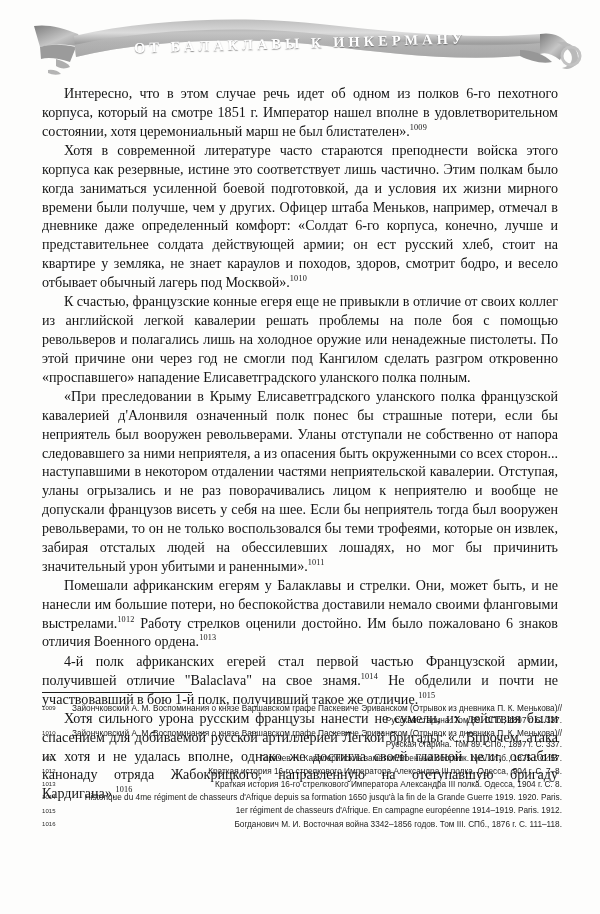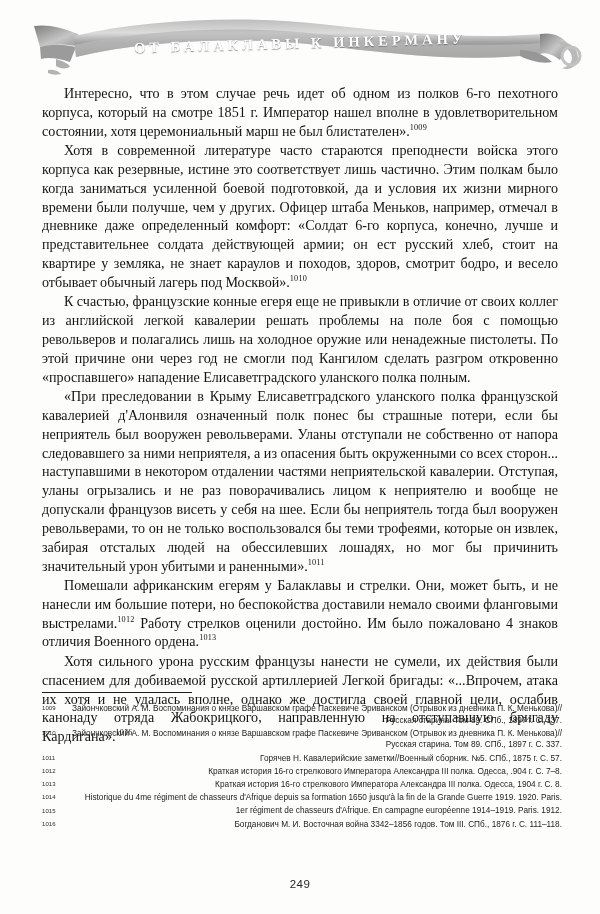--- a/index.html
+++ b/index.html
@@ -191,22 +191,23 @@
   <div class="body-col">
 
     <p><span>Интересно, что в этом случае речь идет об одном из полков 6-го пехотного корпуса, который на смотре 1851 г. Император нашел вполне в удовлетворительном состоянии, хотя церемониальный марш не был блистателен».</span><sup class="fn">1009</sup></p>
 
     <p><span>Хотя в современной литературе часто стараются преподнести войска этого корпуса как резервные, истине это соответствует лишь частично. Этим полкам было когда заниматься усиленной боевой подготовкой, да и условия их жизни мирного времени были получше, чем у других. Офицер штаба Меньков, например, отмечал в дневнике даже определенный комфорт: «Солдат 6-го корпуса, конечно, лучше и представительнее солдата действующей армии; он ест русский хлеб, стоит на квартире у земляка, не знает караулов и походов, здоров, смотрит бодро, и весело отбывает обычный лагерь под Москвой».</span><sup class="fn">1010</sup></p>
 
     <p><span>К счастью, французские конные егеря еще не привыкли в отличие от своих коллег из английской легкой кавалерии решать проблемы на поле боя с помощью револьверов и полагались лишь на холодное оружие или ненадежные пистолеты. По этой причине они через год не смогли под Кангилом сделать разгром откровенно «проспавшего» нападение Елисаветградского уланского полка полным.</span></p>
 
     <p><span>«При преследовании в Крыму Елисаветградского уланского полка французской кавалерией д'Алонвиля означенный полк понес бы страшные потери, если бы неприятель был вооружен револьверами. Уланы отступали не собственно от напора следовавшего за ними неприятеля, а из опасения быть окруженными со всех сторон... наступавшими в некотором отдалении частями неприятельской кавалерии. Отступая, уланы огрызались и не раз поворачивались лицом к неприятелю и вообще не допускали французов висеть у себя на шее. Если бы неприятель тогда был вооружен револьверами, то он не только воспользовался бы теми трофеями, которые он извлек, забирая отсталых людей на обессилевших лошадях, но мог бы причинить значительный урон убитыми и раненными».</span><sup class="fn">1011</sup></p>
 
-    <p><span>Помешали африканским егерям у Балаклавы и стрелки. Они, может быть, и не нанесли им большие потери, но беспокойства доставили немало своими фланговыми выстрелами.</span><sup class="fn">1012</sup> <span>Работу стрелков оценили достойно. Им было пожаловано 4 знаков отличия Военного ордена.</span><sup class="fn">1013</sup></p>
-
+    <p><span>Помешали африканским егерям у Балаклавы и стрелки. Они, может быть, и не нанесли им большие потери, но беспокойства доставили немало своими фланговыми выстрелами.</span><sup class="fn">1012</sup> <span>Работу стрелков оценили достойно. Им было пожаловано 6 знаков отличия Военного ордена.</span><sup class="fn">1013</sup></p>
+
+    <p><span>4-й полк африканских егерей стал первой частью Французской армии, получившей отличие "Balaclava" на свое знамя.</span><sup class="fn">1014</sup> <span>Не обделили и почти не участвовавший в бою 1-й полк, получивший такое же отличие.</span><sup class="fn">1015</sup></p>
 
     <p><span>Хотя сильного урона русским французы нанести не сумели, их действия были спасением для добиваемой русской артиллерией Легкой бригады: «...Впрочем, атака их хотя и не удалась вполне, однако же достигла своей главной цели, ослабив канонаду отряда Жабокрицкого, направленную на отступавшую бригаду Кардигана».</span><sup class="fn">1016</sup></p>
 
   </div>
 
   <div class="fn-rule"></div>
 
   <div class="footnotes">
 
     <div class="fn-item">
@@ -246,15 +247,14 @@
       <span class="fn-text">1er régiment de chasseurs d'Afrique. En campagne européenne 1914–1919. Paris. 1912.</span>
     </div>
 
     <div class="fn-item">
       <span class="fn-num">1016</span>
       <span class="fn-text">Богданович М. И. Восточная война 3342–1856 годов. Том III. СПб., 1876 г. С. 111–118.</span>
     </div>
 
   </div>
 
-  <div class="folio">249</div>
 
 </div>
 
 </body></html>

